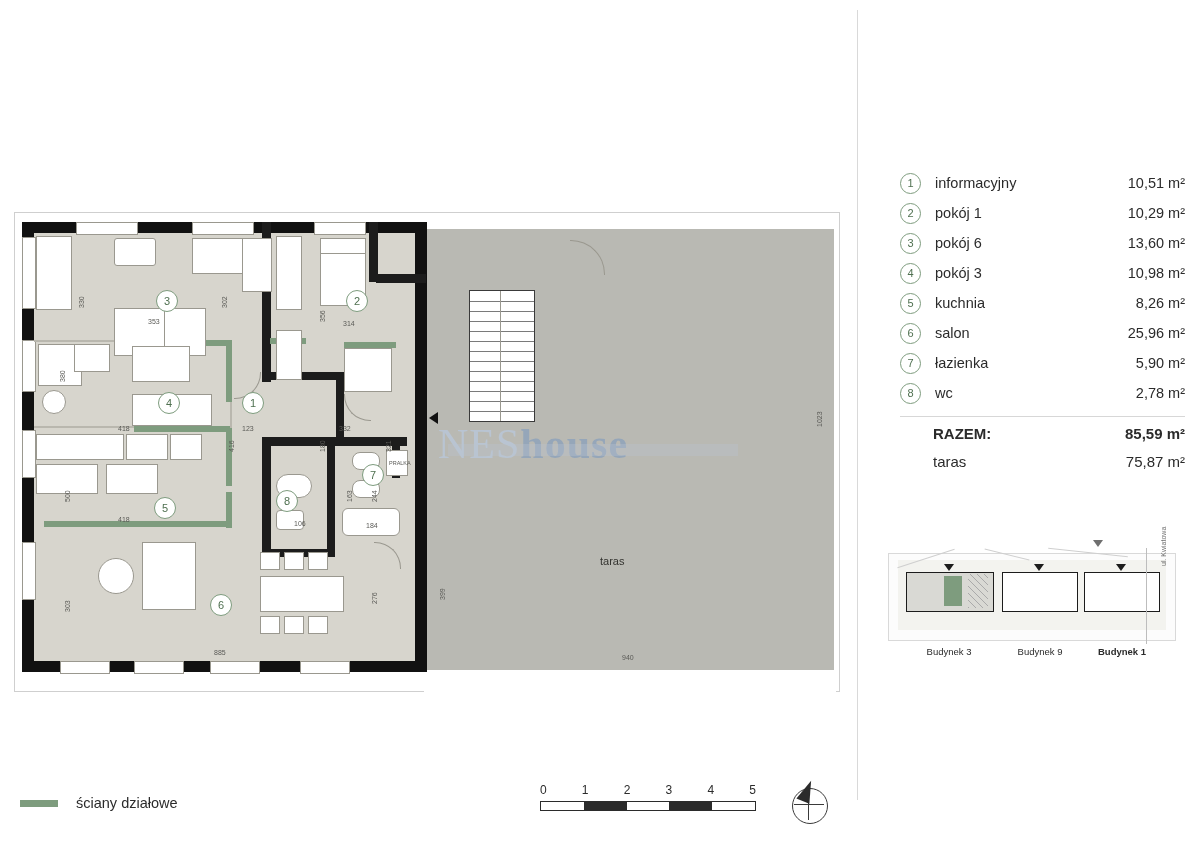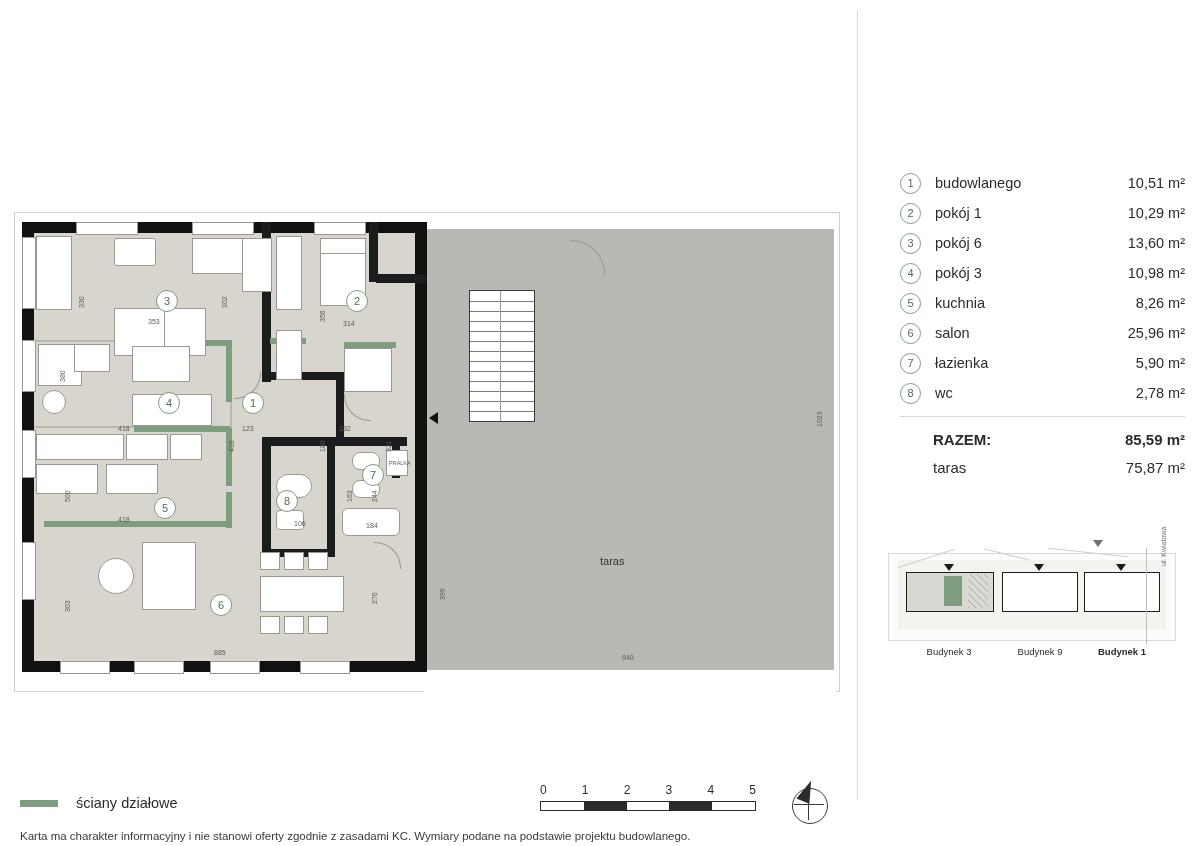--- a/index.html
+++ b/index.html
@@ -80,21 +80,21 @@
   .legend-name { flex: 1 1 auto; color: #2b2b2b; }
   .legend-area { text-align: right; white-space: nowrap; color: #2b2b2b; }
 
   .legend-sep {
     height: 1px;
     background: #d7d7d7;
     margin: 8px 0 8px 0;
   }
   .total-row {
     display: flex;
-    align-items: center;
+    align-items: flex-start;
     height: 28px;
     font-size: 15px;
     padding-left: 33px;
   }
   .total-row.bold { font-weight: bold; }
   .total-row .legend-name { flex: 1 1 auto; }
 
   
   .sitemap {
     position: absolute;
@@ -401,21 +401,21 @@
 
 <div class="page">
 
   <div class="vdivider"></div>
 
 
   <div class="legend">
 
     <div class="legend-row">
       <div class="num-badge">1</div>
-      <div class="legend-name">budowlanego</div>
+      <div class="legend-name">informacyjny</div>
       <div class="legend-area">10,51 m²</div>
     </div>
     <div class="legend-row">
       <div class="num-badge">2</div>
       <div class="legend-name">pokój 1</div>
       <div class="legend-area">10,29 m²</div>
     </div>
     <div class="legend-row">
       <div class="num-badge">3</div>
       <div class="legend-name">pokój 6</div>
@@ -635,20 +635,24 @@
     <div class="rnum" style="left:144px; top:180px;">4</div>
     <div class="rnum" style="left:228px; top:180px;">1</div>
     <div class="rnum" style="left:140px; top:285px;">5</div>
     <div class="rnum" style="left:196px; top:382px;">6</div>
     <div class="rnum" style="left:348px; top:252px;">7</div>
     <div class="rnum" style="left:262px; top:278px;">8</div>
   </div>
 
   <div class="terrace-label">taras</div>
 
+  <div class="watermark">
+    <span>NES</span><span class="wm-dark">house</span>
+    <div class="wm-line"></div>
+  </div>
 
   <div class="bottom-legend">
     <div class="swatch"></div>
     <div>ściany działowe</div>
   </div>
 
   <div class="scalebar">
     <div class="ticks">
       <span>0</span>
       <span>1</span>
@@ -666,15 +670,14 @@
     </div>
   </div>
 
   <div class="north">
     <div class="circ"></div>
     <div class="cross-v"></div>
     <div class="cross-h"></div>
     <div class="needle"></div>
   </div>
 
-  <div class="disclaimer">Karta ma charakter informacyjny i nie stanowi oferty zgodnie z zasadami KC. Wymiary podane na podstawie projektu budowlanego.</div>
 
 </div>
 
 </body></html>

